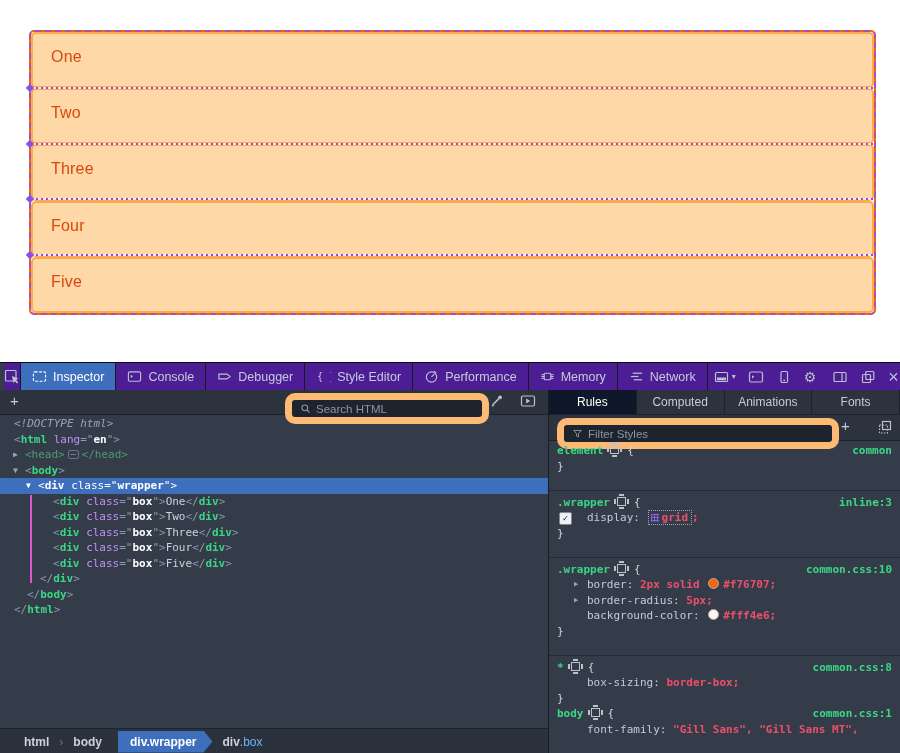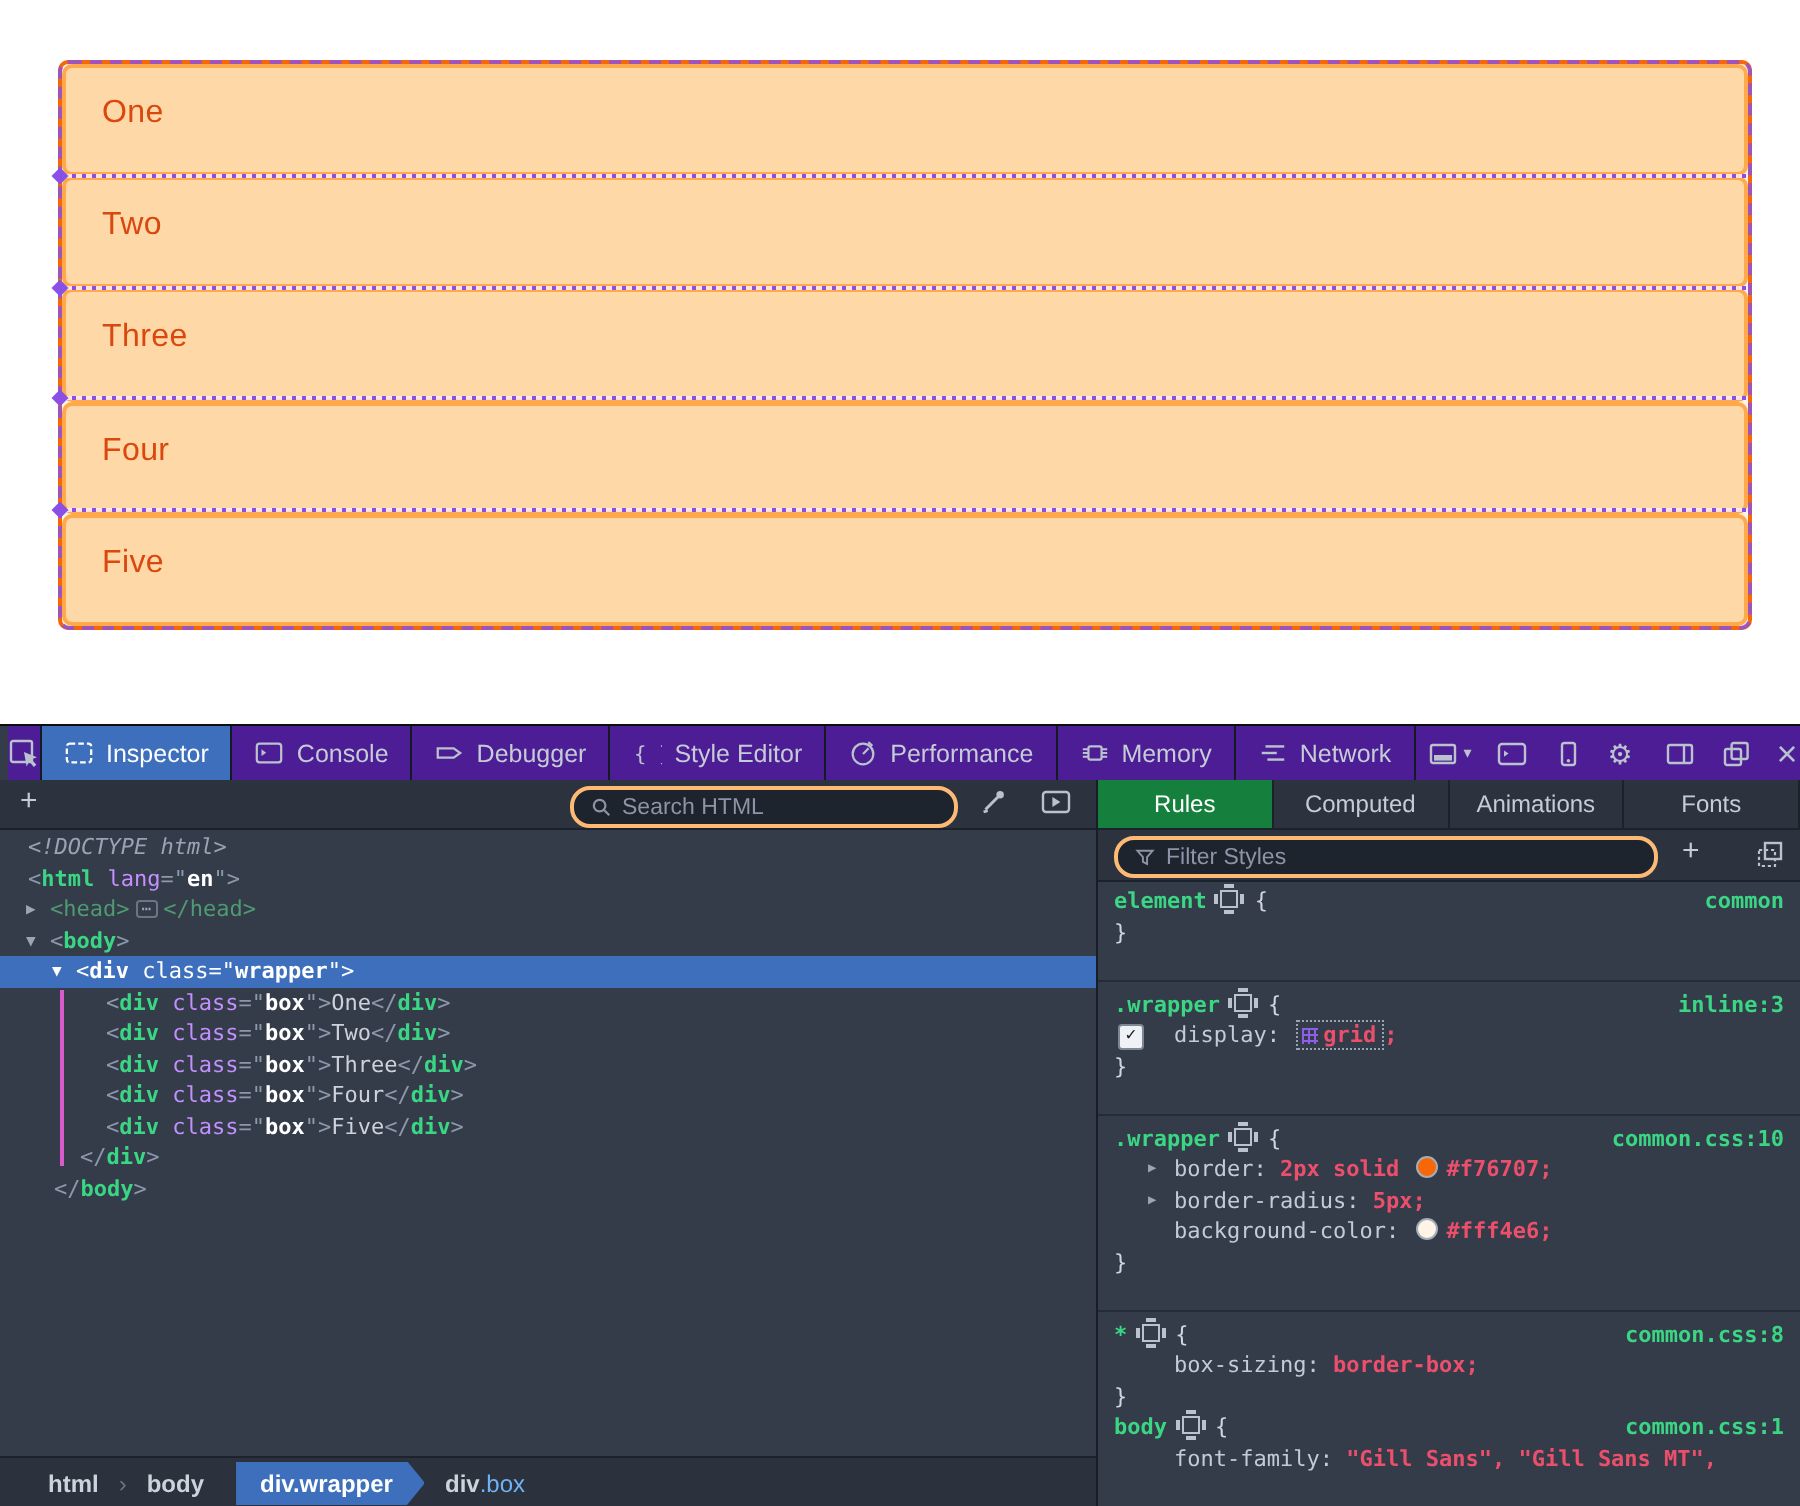--- a/index.html
+++ b/index.html
@@ -34,21 +34,21 @@
   .gearchar{font-size:14px;line-height:1;color:#b9c2cd;}
   .closechar{font-size:18px;line-height:1;color:#b9c2cd;}
   .caret{font-size:8px;margin-left:2px;color:#b9c2cd;}
 
   
   .markup-pane{position:absolute;left:0;top:27px;width:548px;bottom:0;}
   .rules-pane{position:absolute;left:549px;top:27px;right:0;bottom:0;background:#343c4a;}
   .splitter{position:absolute;left:548px;top:27px;bottom:0;width:1px;background:#181d26;}
 
   .panebar{position:relative;height:24px;background:#2c333e;border-bottom:1px solid #1c222c;}
-  .pill{position:absolute;height:17px;background:#1e242e;border:2px solid #fdba74;border-radius:10px;
+  .pill{position:absolute;height:17px;background:#1e242e;border:7px solid #fdba74;border-radius:10px;
         display:flex;align-items:center;gap:5px;padding:0 8px;font-size:11.5px;color:#8b95a5;}
   .plus{position:absolute;font-size:15px;color:#c5ccd6;top:2px;}
 
   
   .markup-tree{position:absolute;left:0;top:24px;right:0;bottom:25px;overflow:hidden;
                font-family:"DejaVu Sans Mono",monospace;font-size:11px;padding-top:2px;}
   .cl{height:15.5px;line-height:15.5px;white-space:pre;position:relative;}
   .cl.selected{background:#3d6fbc;}
   .cl.selected .tk{color:#fff !important;}
   .tk.p{color:#8c99ab;}
@@ -68,21 +68,21 @@
                border-top:1px solid #1d232d;display:flex;align-items:center;font-size:12px;}
   .crumb{padding:0 10px;color:#cdd3db;font-weight:700;}
   .crumb-sep{color:#6b7585;font-size:12px;}
   .crumb-active{background:#3d6fbc;color:#fff;font-weight:700;padding:4px 16px 4px 12px;margin-left:6px;
                 clip-path:polygon(0 0,calc(100% - 9px) 0,100% 50%,calc(100% - 9px) 100%,0 100%);}
   .crumb-suffix{color:#6fb3f5;font-weight:400;}
 
   
   .rules-tabs{display:flex;height:24px;background:#2c333e;border-bottom:1px solid #1c222c;font-size:12px;}
   .rtab{flex:1;display:flex;align-items:center;justify-content:center;border-right:1px solid #1c222c;color:#c5ccd6;}
-  .rtab.active{background:#15803d;color:#fff;}
+  .rtab.active{background:#0f172a;color:#fff;}
   .filter-row{position:relative;height:25px;background:#2c333e;border-bottom:1px solid #1c222c;}
   .rules-lines{position:absolute;left:0;top:50px;right:0;bottom:0;overflow:hidden;
                font-family:"DejaVu Sans Mono",monospace;font-size:11px;padding-top:3px;}
   .rl{min-height:15.5px;line-height:15.5px;white-space:pre;position:relative;}
   .rl.sel{padding-left:8px;}
   .rl.closeb{padding-left:8px;}
   .rl.prop{padding-left:38px;}
   .rl.rsep{height:4px;border-bottom:1px solid #262c37;margin-bottom:4px;}
   .rl.inherited{background:#3a4150;color:#8d97a6;height:18px;line-height:18px;padding-left:8px;margin:3px 0;}
   .tk.selname{color:#3bd684;font-weight:700;}
@@ -275,20 +275,21 @@
           <div class="cl " style="padding-left: 27px;"><span class="tk arr">▶</span><span class="tk dim">&lt;head&gt;</span><span class="tk badge">⋯</span><span class="tk dim">&lt;/head&gt;</span></div>
           <div class="cl " style="padding-left: 27px;"><span class="tk arr">▼</span><span class="tk p">&lt;</span><span class="tk tag">body</span><span class="tk p">&gt;</span></div>
           <div class="cl selected" style="padding-left: 40px;"><span class="tk arr">▼</span><span class="tk p">&lt;</span><span class="tk tag">div</span><span class="tk p"> </span><span class="tk attr">class</span><span class="tk p">="</span><span class="tk val">wrapper</span><span class="tk p">"&gt;</span></div>
           <div class="cl " style="padding-left: 53px;"><span class="tk p">&lt;</span><span class="tk tag">div</span><span class="tk p"> </span><span class="tk attr">class</span><span class="tk p">="</span><span class="tk val">box</span><span class="tk p">"&gt;</span><span class="tk txt">One</span><span class="tk p">&lt;/</span><span class="tk tag">div</span><span class="tk p">&gt;</span></div>
           <div class="cl " style="padding-left: 53px;"><span class="tk p">&lt;</span><span class="tk tag">div</span><span class="tk p"> </span><span class="tk attr">class</span><span class="tk p">="</span><span class="tk val">box</span><span class="tk p">"&gt;</span><span class="tk txt">Two</span><span class="tk p">&lt;/</span><span class="tk tag">div</span><span class="tk p">&gt;</span></div>
           <div class="cl " style="padding-left: 53px;"><span class="tk p">&lt;</span><span class="tk tag">div</span><span class="tk p"> </span><span class="tk attr">class</span><span class="tk p">="</span><span class="tk val">box</span><span class="tk p">"&gt;</span><span class="tk txt">Three</span><span class="tk p">&lt;/</span><span class="tk tag">div</span><span class="tk p">&gt;</span></div>
           <div class="cl " style="padding-left: 53px;"><span class="tk p">&lt;</span><span class="tk tag">div</span><span class="tk p"> </span><span class="tk attr">class</span><span class="tk p">="</span><span class="tk val">box</span><span class="tk p">"&gt;</span><span class="tk txt">Four</span><span class="tk p">&lt;/</span><span class="tk tag">div</span><span class="tk p">&gt;</span></div>
           <div class="cl " style="padding-left: 53px;"><span class="tk p">&lt;</span><span class="tk tag">div</span><span class="tk p"> </span><span class="tk attr">class</span><span class="tk p">="</span><span class="tk val">box</span><span class="tk p">"&gt;</span><span class="tk txt">Five</span><span class="tk p">&lt;/</span><span class="tk tag">div</span><span class="tk p">&gt;</span></div>
           <div class="cl " style="padding-left: 40px;"><span class="tk p">&lt;/</span><span class="tk tag">div</span><span class="tk p">&gt;</span></div>
           <div class="cl " style="padding-left: 27px;"><span class="tk p">&lt;/</span><span class="tk tag">body</span><span class="tk p">&gt;</span></div>
+          <div class="cl " style="padding-left: 14px;"><span class="tk p">&lt;/</span><span class="tk tag">html</span><span class="tk p">&gt;</span></div>
         </div>
       <div class="child-guide" style="top:105px;height:88px"></div>
 
       <div class="breadcrumbs">
         <span class="crumb" style="margin-left:14px">html</span>
         <span class="crumb-sep">›</span>
         <span class="crumb">body</span>
         <span class="crumb-active">div.wrapper</span>
         <span class="crumb"><span>div</span><span class="crumb-suffix">.box</span></span>
       </div>

